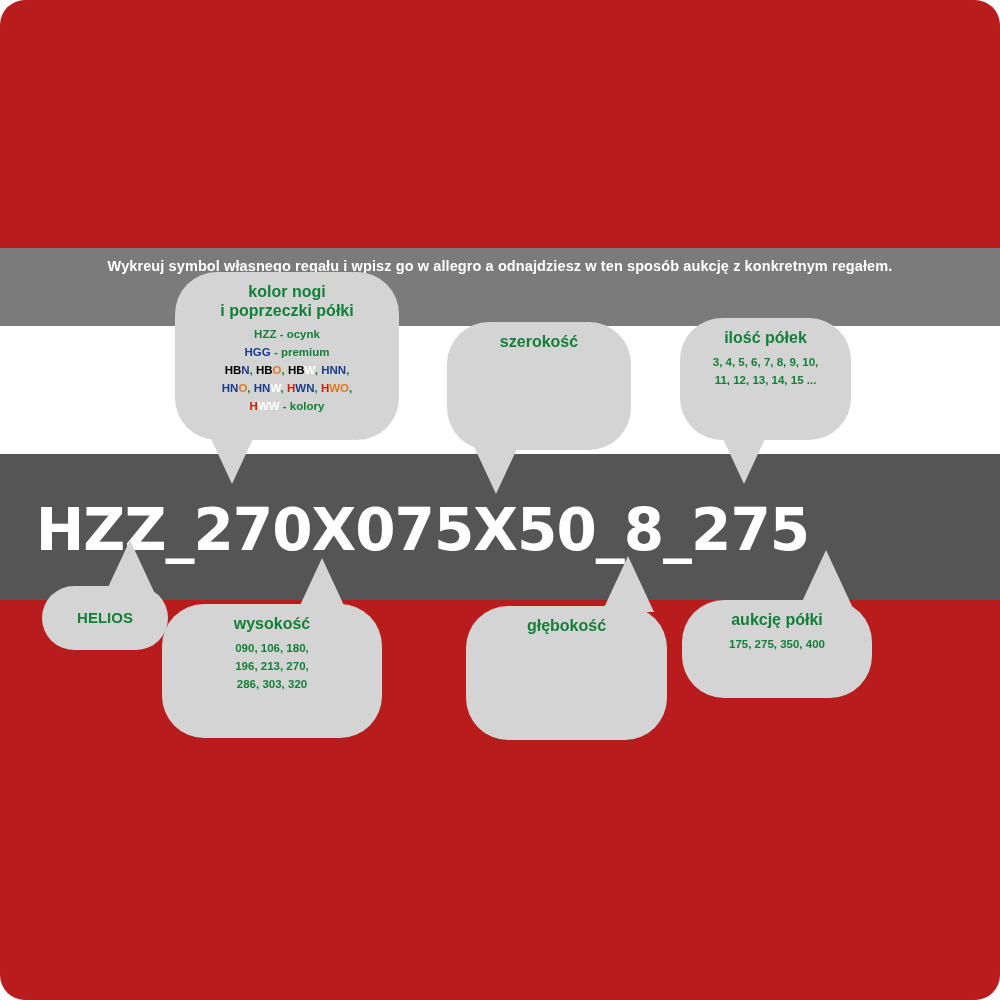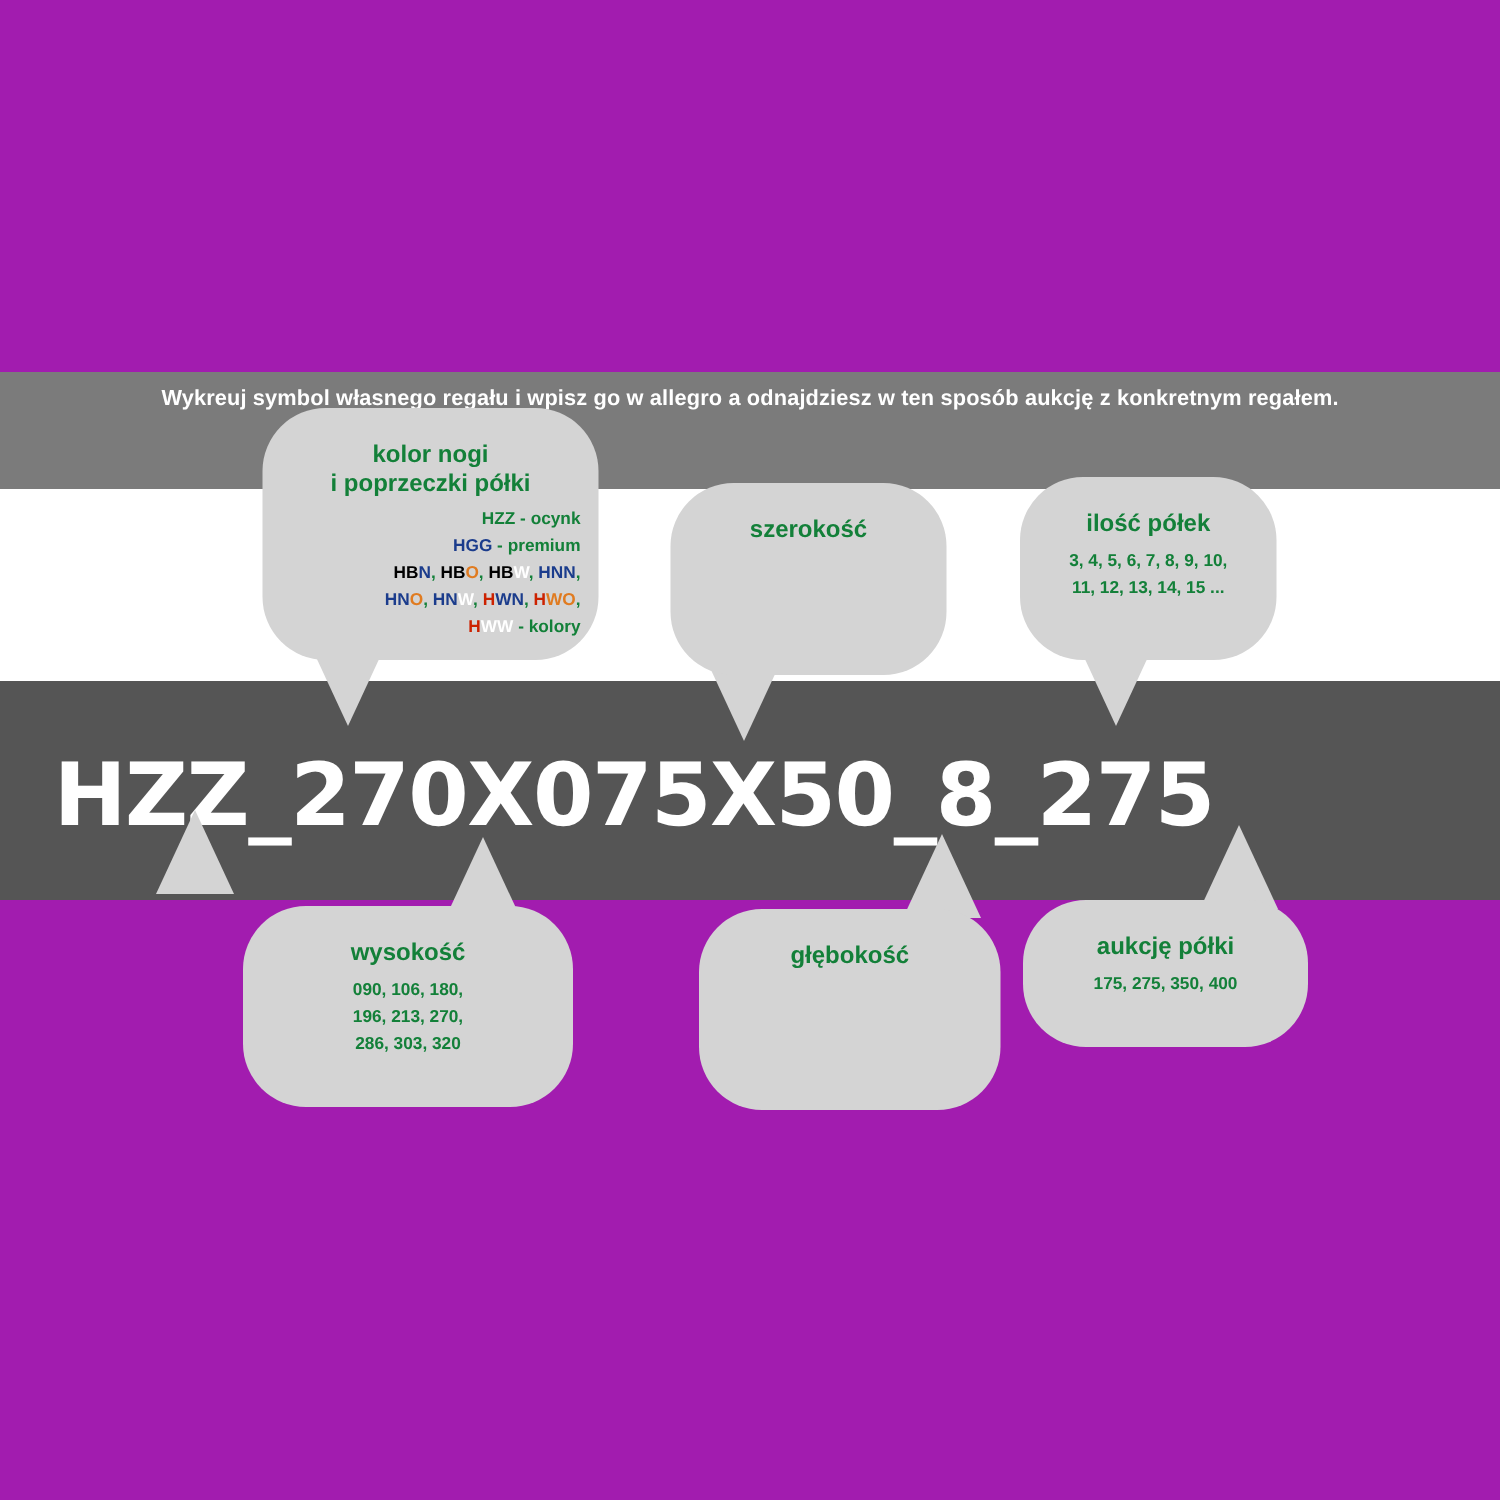--- a/index.html
+++ b/index.html
@@ -4,23 +4,24 @@
 <style>
   html, body {
     margin: 0;
     padding: 0;
     background: #ffffff;
   }
   #canvas {
     position: relative;
     width: 1000px;
     height: 1000px;
-    background: #a21caf;
+    background: #b91c1c;
     font-family: "Liberation Sans", sans-serif;
     overflow: hidden;
+    border-radius: 25px;
   }
 
   
   .band {
     position: absolute;
     left: 0;
     width: 1000px;
   }
   #band-grey-top {
     top: 248px;
@@ -66,21 +67,21 @@
     font-family: "DejaVu Sans", sans-serif;
   }
 
   
   .bubble {
     position: absolute;
     background: #d4d4d4;
     border-radius: 42px;
     box-sizing: border-box;
     text-align: center;
-    padding: 22px 12px;
+    padding: 10px 12px;
     color: #1e7a3c;
   }
   .bubble .title {
     color: #138039;
     font-weight: bold;
     font-size: 16px;
     line-height: 1.2;
   }
   .bubble .body {
     color: #138039;
@@ -129,21 +130,21 @@
   #bubble-nosnosc { left: 682px; top: 600px; width: 190px; height: 98px; }
   #tail-nosnosc   { left: 800px; top: 550px; }
 
   
   .c-green  { color: #138039; }
   .c-black  { color: #000000; }
   .c-red    { color: #cc2200; }
   .c-orange { color: #e07b20; }
   .c-white  { color: #ffffff; }
   .c-navy   { color: #1b3c8c; }
-  .kolor-lines { margin-top: 6px; font-size: 11.5px; font-weight: bold; line-height: 1.55; text-align: right; }
+  .kolor-lines { margin-top: 6px; font-size: 11.5px; font-weight: bold; line-height: 1.55; }
 </style>
 </head>
 <body>
 
 <div id="canvas">
 
   <div class="band" id="band-grey-top"></div>
   <div class="band" id="band-white-mid"></div>
   <div class="band" id="band-dark"></div>
 
@@ -182,20 +183,23 @@
   <div class="tail tail-down" id="tail-ilosc"></div>
   <div class="bubble" id="bubble-ilosc">
     <div class="title">ilość półek</div>
     <div class="body">
       <div>3, 4, 5, 6, 7, 8, 9, 10,</div>
       <div>11, 12, 13, 14, 15 ...</div>
     </div>
   </div>
 
   <div class="tail tail-up" id="tail-helios"></div>
+  <div class="bubble" id="bubble-helios">
+    <div class="title">HELIOS</div>
+  </div>
 
   <div class="tail tail-up" id="tail-wysokosc"></div>
   <div class="bubble" id="bubble-wysokosc">
     <div class="title">wysokość</div>
     <div class="body">
       <div>090, 106, 180,</div>
       <div>196, 213, 270,</div>
       <div>286, 303, 320</div>
     </div>
   </div>

